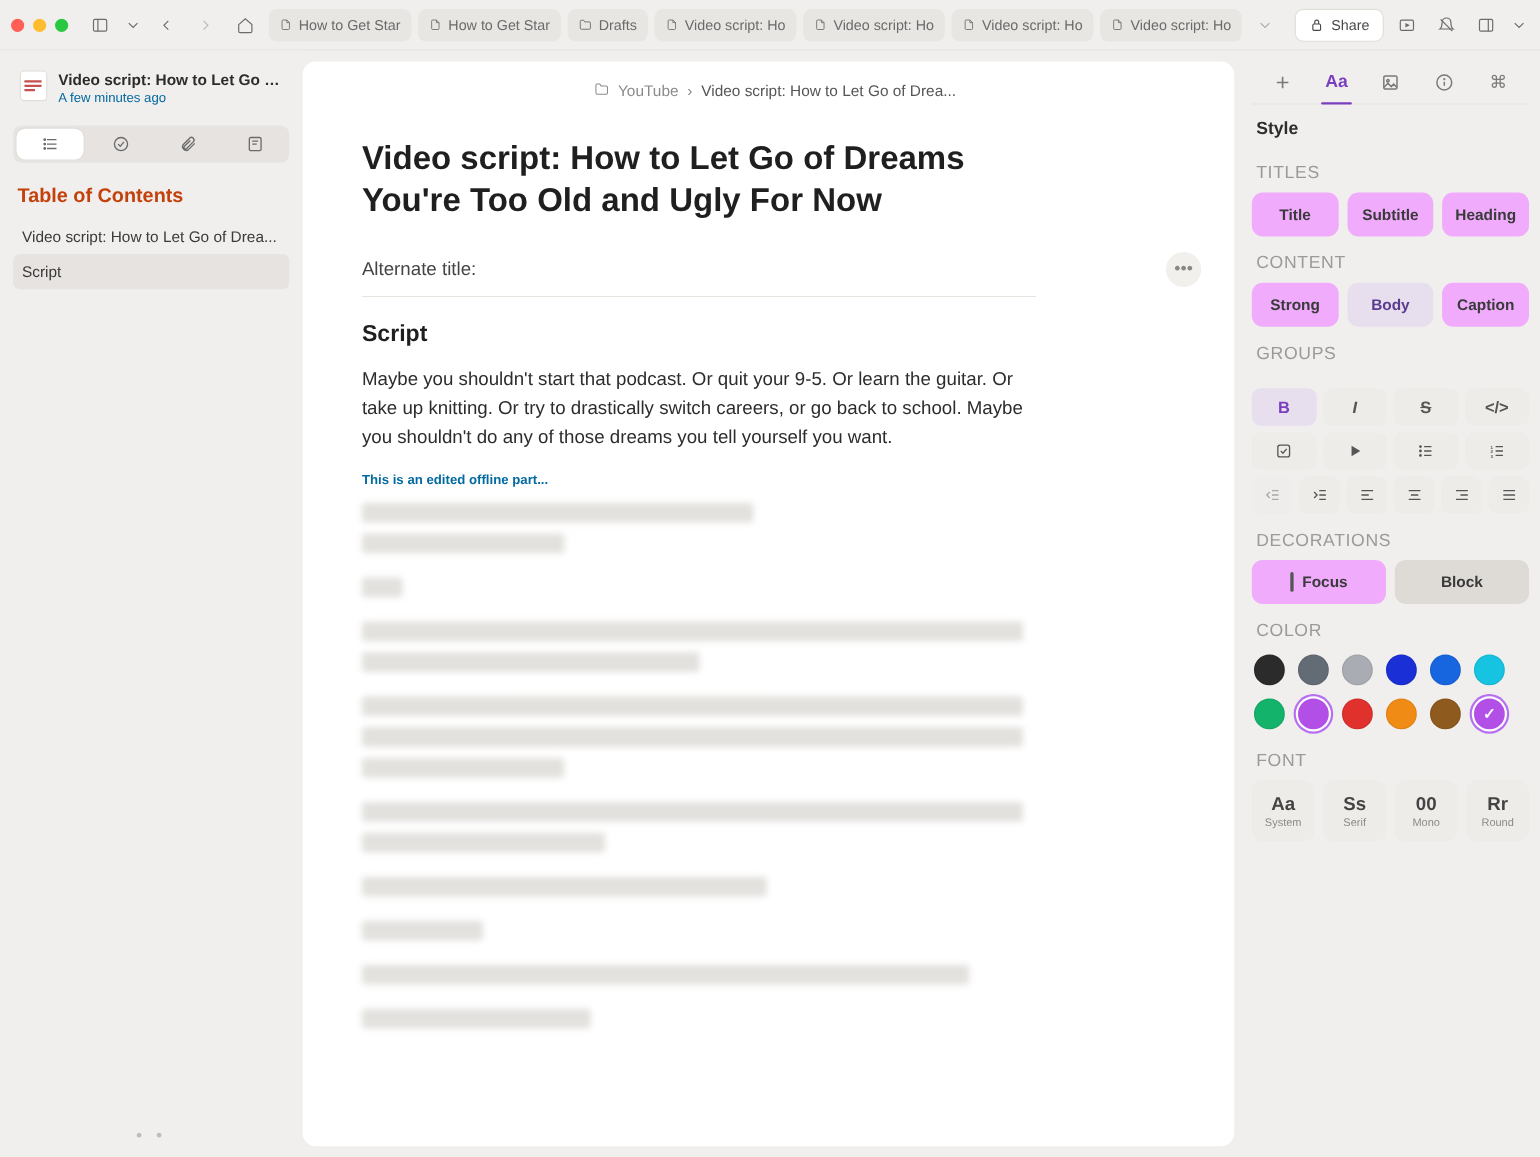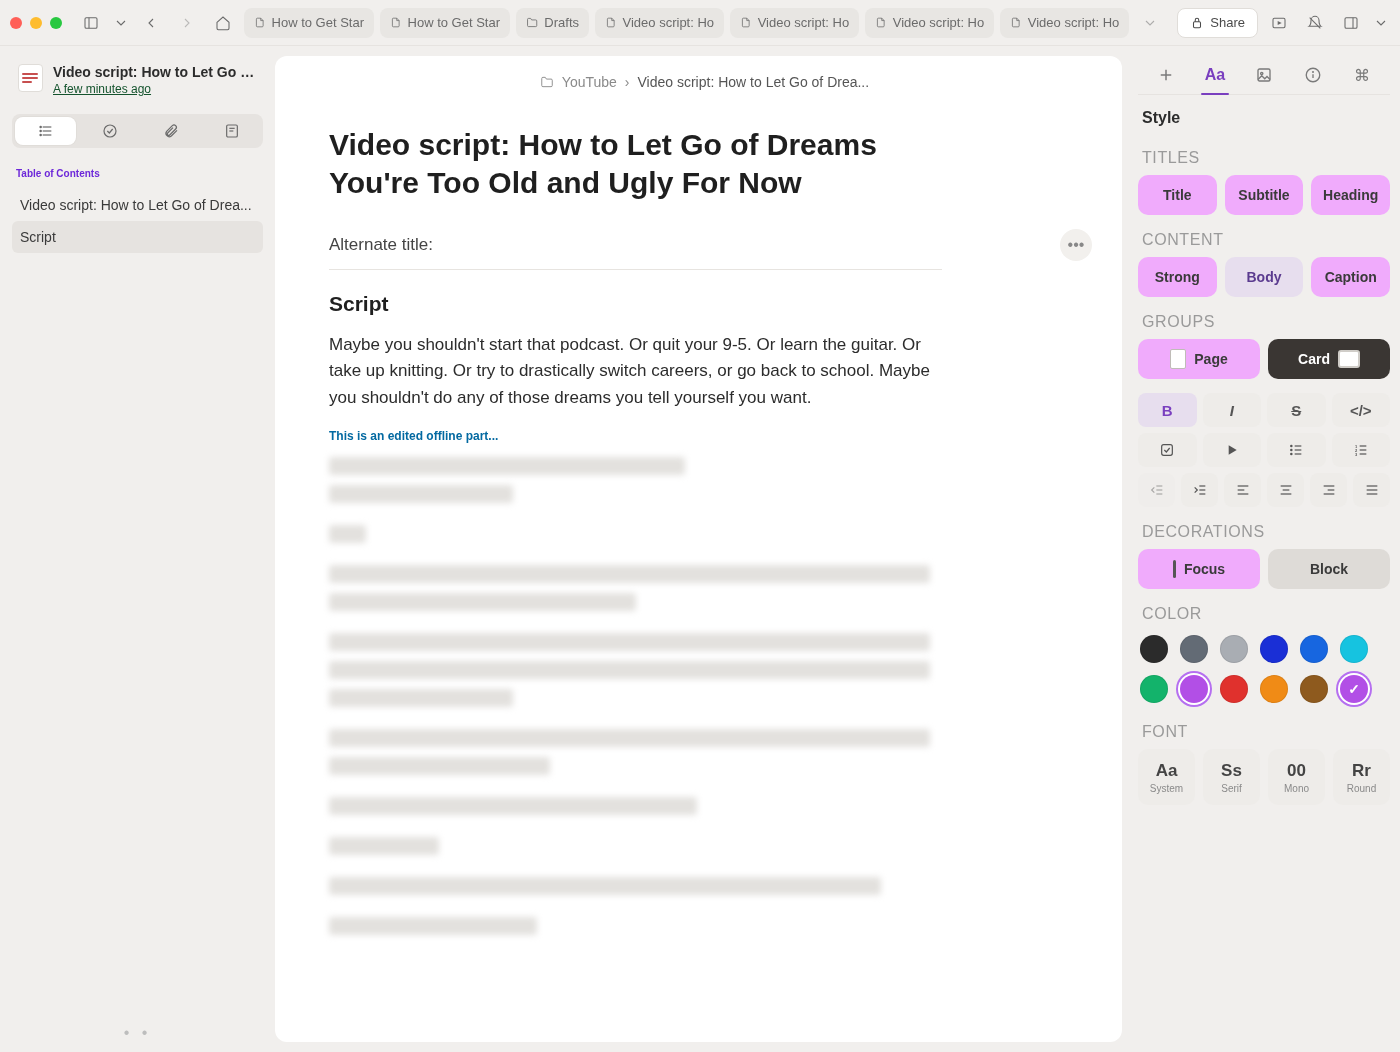--- a/index.html
+++ b/index.html
@@ -17,35 +17,35 @@
   .share-btn { display: inline-flex; align-items: center; gap: 6px; height: 30px; padding: 0 12px; border-radius: 8px; background: #ffffff; border: 1px solid #e0ddd9; font-size: 13px; font-weight: 500; color: #4a4a4a; cursor: pointer; }
   
   .main { display: flex; height: calc(100% - 46px); }
   
   .sidebar { width: 275px; padding: 12px 12px 0 12px; background: #f1efed; display: flex; flex-direction: column; }
   .doc-header { display: flex; gap: 10px; padding: 6px; }
   .doc-icon { width: 28px; height: 28px; border-radius: 4px; background: #fff; border: 1px solid #e0ddd9; display:flex; align-items:center; justify-content:center; }
   .doc-icon .bars { width:16px; display:flex; flex-direction:column; gap:2px; }
   .doc-icon .bars span { height:2px; background:#c74f4f; border-radius:1px; }
   .doc-title { font-size: 14px; font-weight: 600; color: #2c2c2c; white-space: nowrap; overflow: hidden; text-overflow: ellipsis; }
-  .doc-time { font-size: 12px; color: #14532d; margin-top: 2px; text-decoration: underline; }
+  .doc-time { font-size: 12px; color: #0369a1; margin-top: 2px; }
   .side-toolbar { display: flex; margin-top: 12px; background: #e6e3e0; border-radius: 8px; height: 34px; }
   .side-toolbar .seg { flex: 1; display:flex; align-items:center; justify-content:center; cursor:pointer; color:#6b6b6b; }
   .side-toolbar .seg.active { background:#fff; border-radius:8px; margin:3px; box-shadow:0 0 0 1px #e0ddd9; }
   .side-toolbar svg { width:16px; height:16px; }
-  .toc-title { font-size: 10px; font-weight: 600; margin: 20px 4px 10px; color:#6d28d9; }
+  .toc-title { font-size: 18px; font-weight: 600; margin: 20px 4px 10px; color:#c2410c; }
   .toc-item { font-size: 14px; padding: 8px 8px; border-radius: 6px; cursor: pointer; color:#3a3a3a; white-space:nowrap; overflow:hidden; text-overflow:ellipsis; }
   .toc-item.level1 { font-weight: 500; }
   .toc-item.active { background:#e6e3e0; }
   .sidebar-footer { margin-top:auto; padding:10px; color:#bdbdbd; font-size:16px; letter-spacing:4px; text-align:center; }
   
   .doc-wrap { flex:1; padding: 10px 6px 10px 0; overflow:hidden; }
   .doc { position:relative; background:#fff; border-radius:12px; height:100%; padding: 18px 0 0 0; overflow:auto; }
   .doc::-webkit-scrollbar{width:10px}.doc::-webkit-scrollbar-thumb{background:#d9d6d2;border-radius:5px}
-  .breadcrumb { display:flex; align-items:center; gap:8px; justify-content:center; color:#8a8a8a; font-size:14px;padding-left:12px; }
+  .breadcrumb { display:flex; gap:8px; justify-content:center; color:#8a8a8a; font-size:14px;padding-left:12px; }
   .breadcrumb svg{width:14px;height:14px}
   .doc-body { padding: 36px 180px 60px 54px; }
   .h1 { font-size: 30px; font-weight: 700; line-height:1.25; color:#1f1f1f; }
   .alt-row { display:flex; align-items:center; margin-top:28px; }
   .alt-label { font-size:17px; color:#444; }
   .dots-btn { margin-left:auto; width:32px; height:32px; border-radius:16px; background:#f2f0ed; display:flex; align-items:center; justify-content:center; color:#888; cursor:pointer; margin-right:-150px; }
   .hr { height:1px; background:#e7e4e0; margin:8px 0 22px; }
   .red-note { color:#d4403a; font-size:17px; margin-bottom:28px; }
   .h2 { font-size:21px; font-weight:700; margin-bottom:16px; color:#1f1f1f; }
   .para { font-size:17px; line-height:1.55; color:#2c2c2c; margin-bottom:18px; }
@@ -340,30 +340,20 @@
       </div>
 
     <div class="insp-label">CONTENT</div>
     <div class="seggrp" id="content-host">
         <div class="segbtn">Strong</div>
         <div class="segbtn active">Body</div>
         <div class="segbtn">Caption</div>
       </div>
 
     <div class="insp-label">GROUPS</div>
-    <div class="seggrp">
-      <div class="segbtn">
-          <span class="pageicon"></span>
-          <span>Page</span>
-        </div>
-      <div class="segbtn dark">
-          <span>Card</span>
-          <span class="cardicon"></span>
-        </div>
-    </div>
 
     <div class="fmt-grid">
       <div class="fmt active">B</div>
       <div class="fmt" style="font-style:italic">I</div>
       <div class="fmt" style="text-decoration:line-through">S</div>
       <div class="fmt">&lt;/&gt;</div>
     </div>
     <div class="fmt-grid" style="margin-top:6px">
       <div class="fmt">
           <svg viewBox="0 0 24 24" fill="none" stroke="currentColor" stroke-width="1.8">

